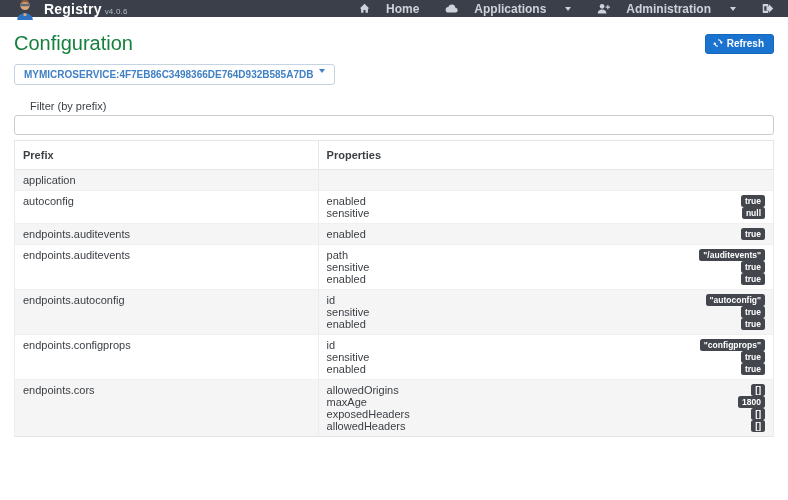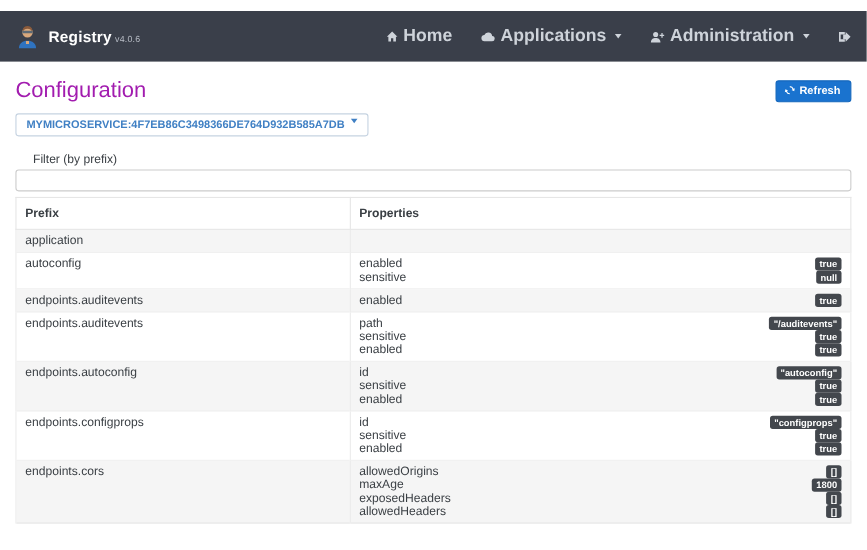--- a/index.html
+++ b/index.html
@@ -6,46 +6,45 @@
   html, body { margin: 0; padding: 0; }
   body {
     width: 788px; height: 500px; overflow: hidden;
     background: #ffffff;
     font-family: "Liberation Sans", "DejaVu Sans", sans-serif;
     color: #3a3f44;
   }
 
   
   .navbar {
-    height: 46px; background: var(--navbar-bg, #3a3f4a);
+    height: 17px; background: var(--navbar-bg, #3a3f4a);
     display: flex; align-items: center;
     padding: 0 14px;
-    margin-top: 10px;
   }
   .brand-wrap { display: flex; align-items: center; gap: 8px; cursor: pointer; }
   .avatar { width: 22px; height: 22px; display: block; }
   .brand { color: #ffffff; font-size: 14px; font-weight: bold; letter-spacing: .2px; }
   .brand-version { color: #b9bec7; font-size: 8px; margin-left: 3px; font-weight: normal; }
   .nav-menu { margin-left: auto; display: flex; align-items: center; gap: 26px; }
   .nav-item {
-    display: flex; align-items: center; gap: 5px;
-    color: #ced3da; font-size: 16px; font-weight: bold;
+    display: flex; align-items: center; gap: 16px;
+    color: #ced3da; font-size: 12px; font-weight: bold;
     text-decoration: none; cursor: pointer; white-space: nowrap;
   }
   .nav-item svg { display: block; }
   .caret {
     display: inline-block; width: 0; height: 0; margin-left: 3px;
     border-left: 3.5px solid transparent; border-right: 3.5px solid transparent;
     border-top: 4px solid #ced3da;
   }
 
   
   .container { padding: 0 14px; }
   .title-row { display: flex; align-items: center; justify-content: space-between; margin-top: 15px; }
-  .page-title { font-size: 20px; font-weight: normal; color: #a21caf; margin: 0; }
+  .page-title { font-size: 20px; font-weight: normal; color: #15803d; margin: 0; }
   .refresh-btn {
     background: var(--primary, #1a73cf); color: #fff; border: 1px solid #1668bd;
     font-size: 10px; font-weight: bold; padding: 3px 9px 4px 7px; border-radius: 3px;
     display: inline-flex; gap: 4px; cursor: pointer;
     font-family: inherit;
   }
   .instance-btn {
     margin-top: 9px; background: #fff; border: 1px solid #c6d3e1; border-radius: 3px;
     color: var(--link-blue, #4080c4); font-size: 10px; font-weight: bold;
     padding: 4px 9px; display: inline-flex; align-items: flex-start; cursor: pointer;

